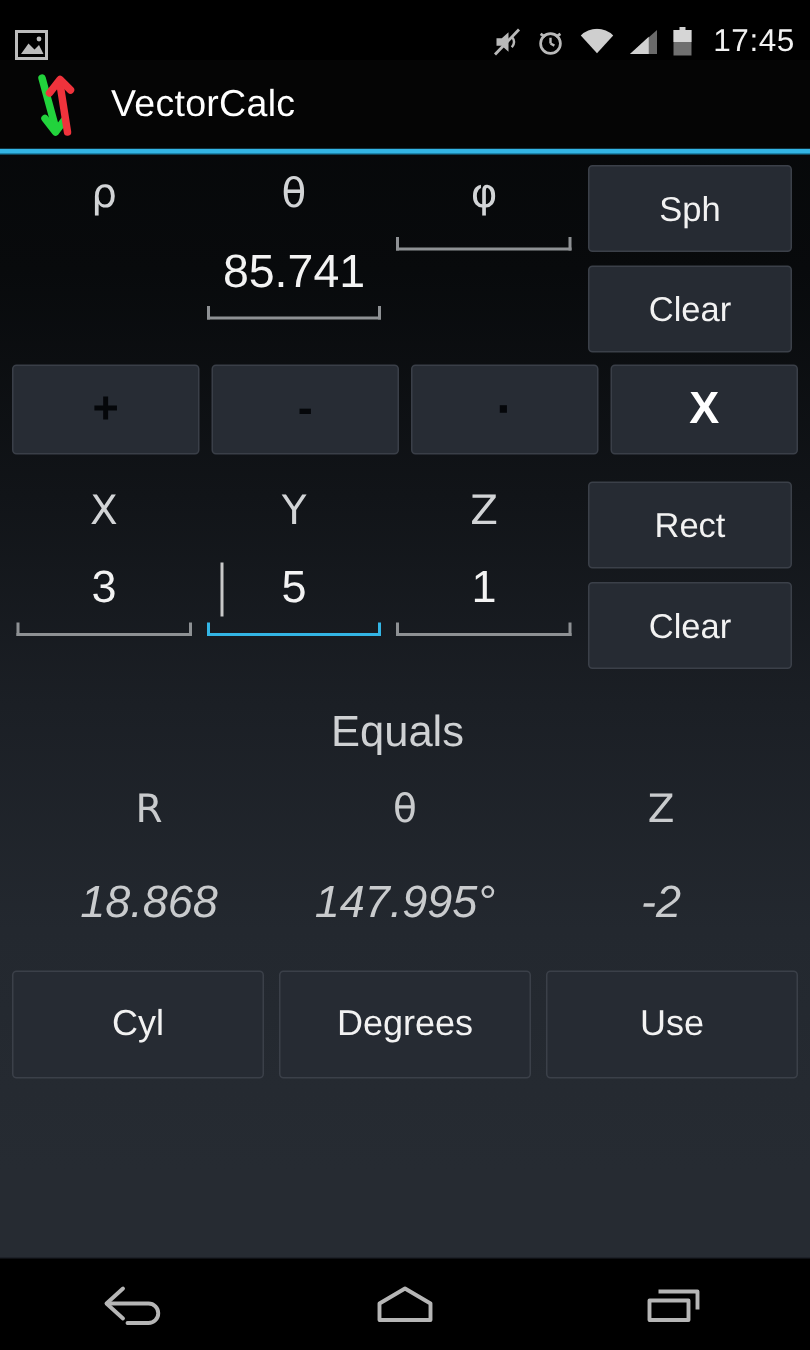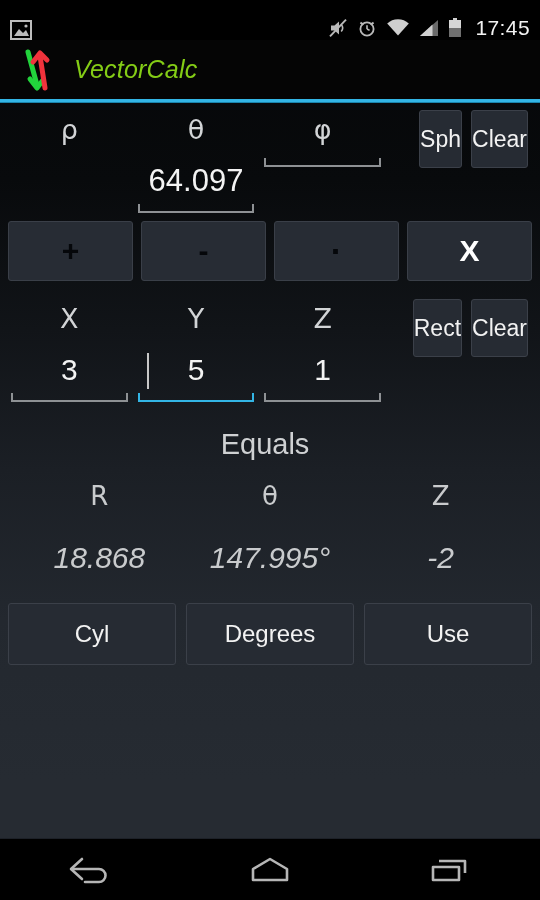--- a/index.html
+++ b/index.html
@@ -49,25 +49,24 @@
   .actionbar {
     position: relative;
     height: 59px;
     background: #050505;
     display: flex;
     align-items: center;
     padding-left: 16px;
   }
   .app-icon { width: 42px; height: 44px; flex: 0 0 auto; }
   .app-title {
-    color: #84cc16;
+    color: #ffffff;
     font-size: 25px;
     margin-left: 16px;
     letter-spacing: 0.2px;
-    font-style: italic;
   }
   .accent-line {
     height: 3px;
     background: #33b5e5;
     box-shadow: 0 1px 0 0 #1b84ab;
   }
 
   
   .content { padding: 0; }
 
@@ -115,24 +114,23 @@
     left: 9px;
     top: 6px;
     width: 2px;
     height: 36px;
     background: #c8c8c8;
   }
 
   .side-buttons {
     flex: 0 0 148px;
     display: flex;
-    flex-direction: row;
+    flex-direction: column;
     gap: 9px;
     padding: 8px 6px 0 6px;
-    justify-content: flex-end;
   }
   .btn {
     background: #262b33;
     border: 1px solid #3b4049;
     border-radius: 3px;
     color: #f2f2f2;
     font-size: 23px;
     height: 58px;
     display: flex;
     align-items: center;
@@ -180,21 +178,21 @@
     font-family: "DejaVu Sans", sans-serif;
     padding-bottom: 30px;
   }
   .result-val { color: #c9cbcd; font-size: 30px; font-style: italic; }
 
   .bottom-row {
     display: flex;
     gap: 10px;
     padding: 28px 8px 0 8px;
   }
-  .bottom-row .btn { flex: 1 1 0; height: 62px; font-size: 24px; }
+  .bottom-row .btn { flex: 1 1 0; height: 72px; font-size: 24px; }
 
   
   .navbar {
     position: absolute;
     left: 0;
     bottom: 0;
     width: 540px;
     height: 62px;
     background: #000;
     border-top: 1px solid #1d2128;
@@ -266,21 +264,21 @@
   <div class="content">
 
     <div class="coord-block">
       <div class="coord-fields">
         <div class="coord-col">
           <div class="coord-label">ρ</div>
         </div>
         <div class="coord-col">
           <div class="coord-label">θ</div>
           <div class="coord-input-wrap">
-            <div class="coord-value">64.097</div>
+            <div class="coord-value">85.741</div>
             <div class="underline"></div>
           </div>
         </div>
         <div class="coord-col">
           <div class="coord-label">φ</div>
           <div class="coord-input-wrap">
             <div class="underline"></div>
           </div>
         </div>
       </div>

